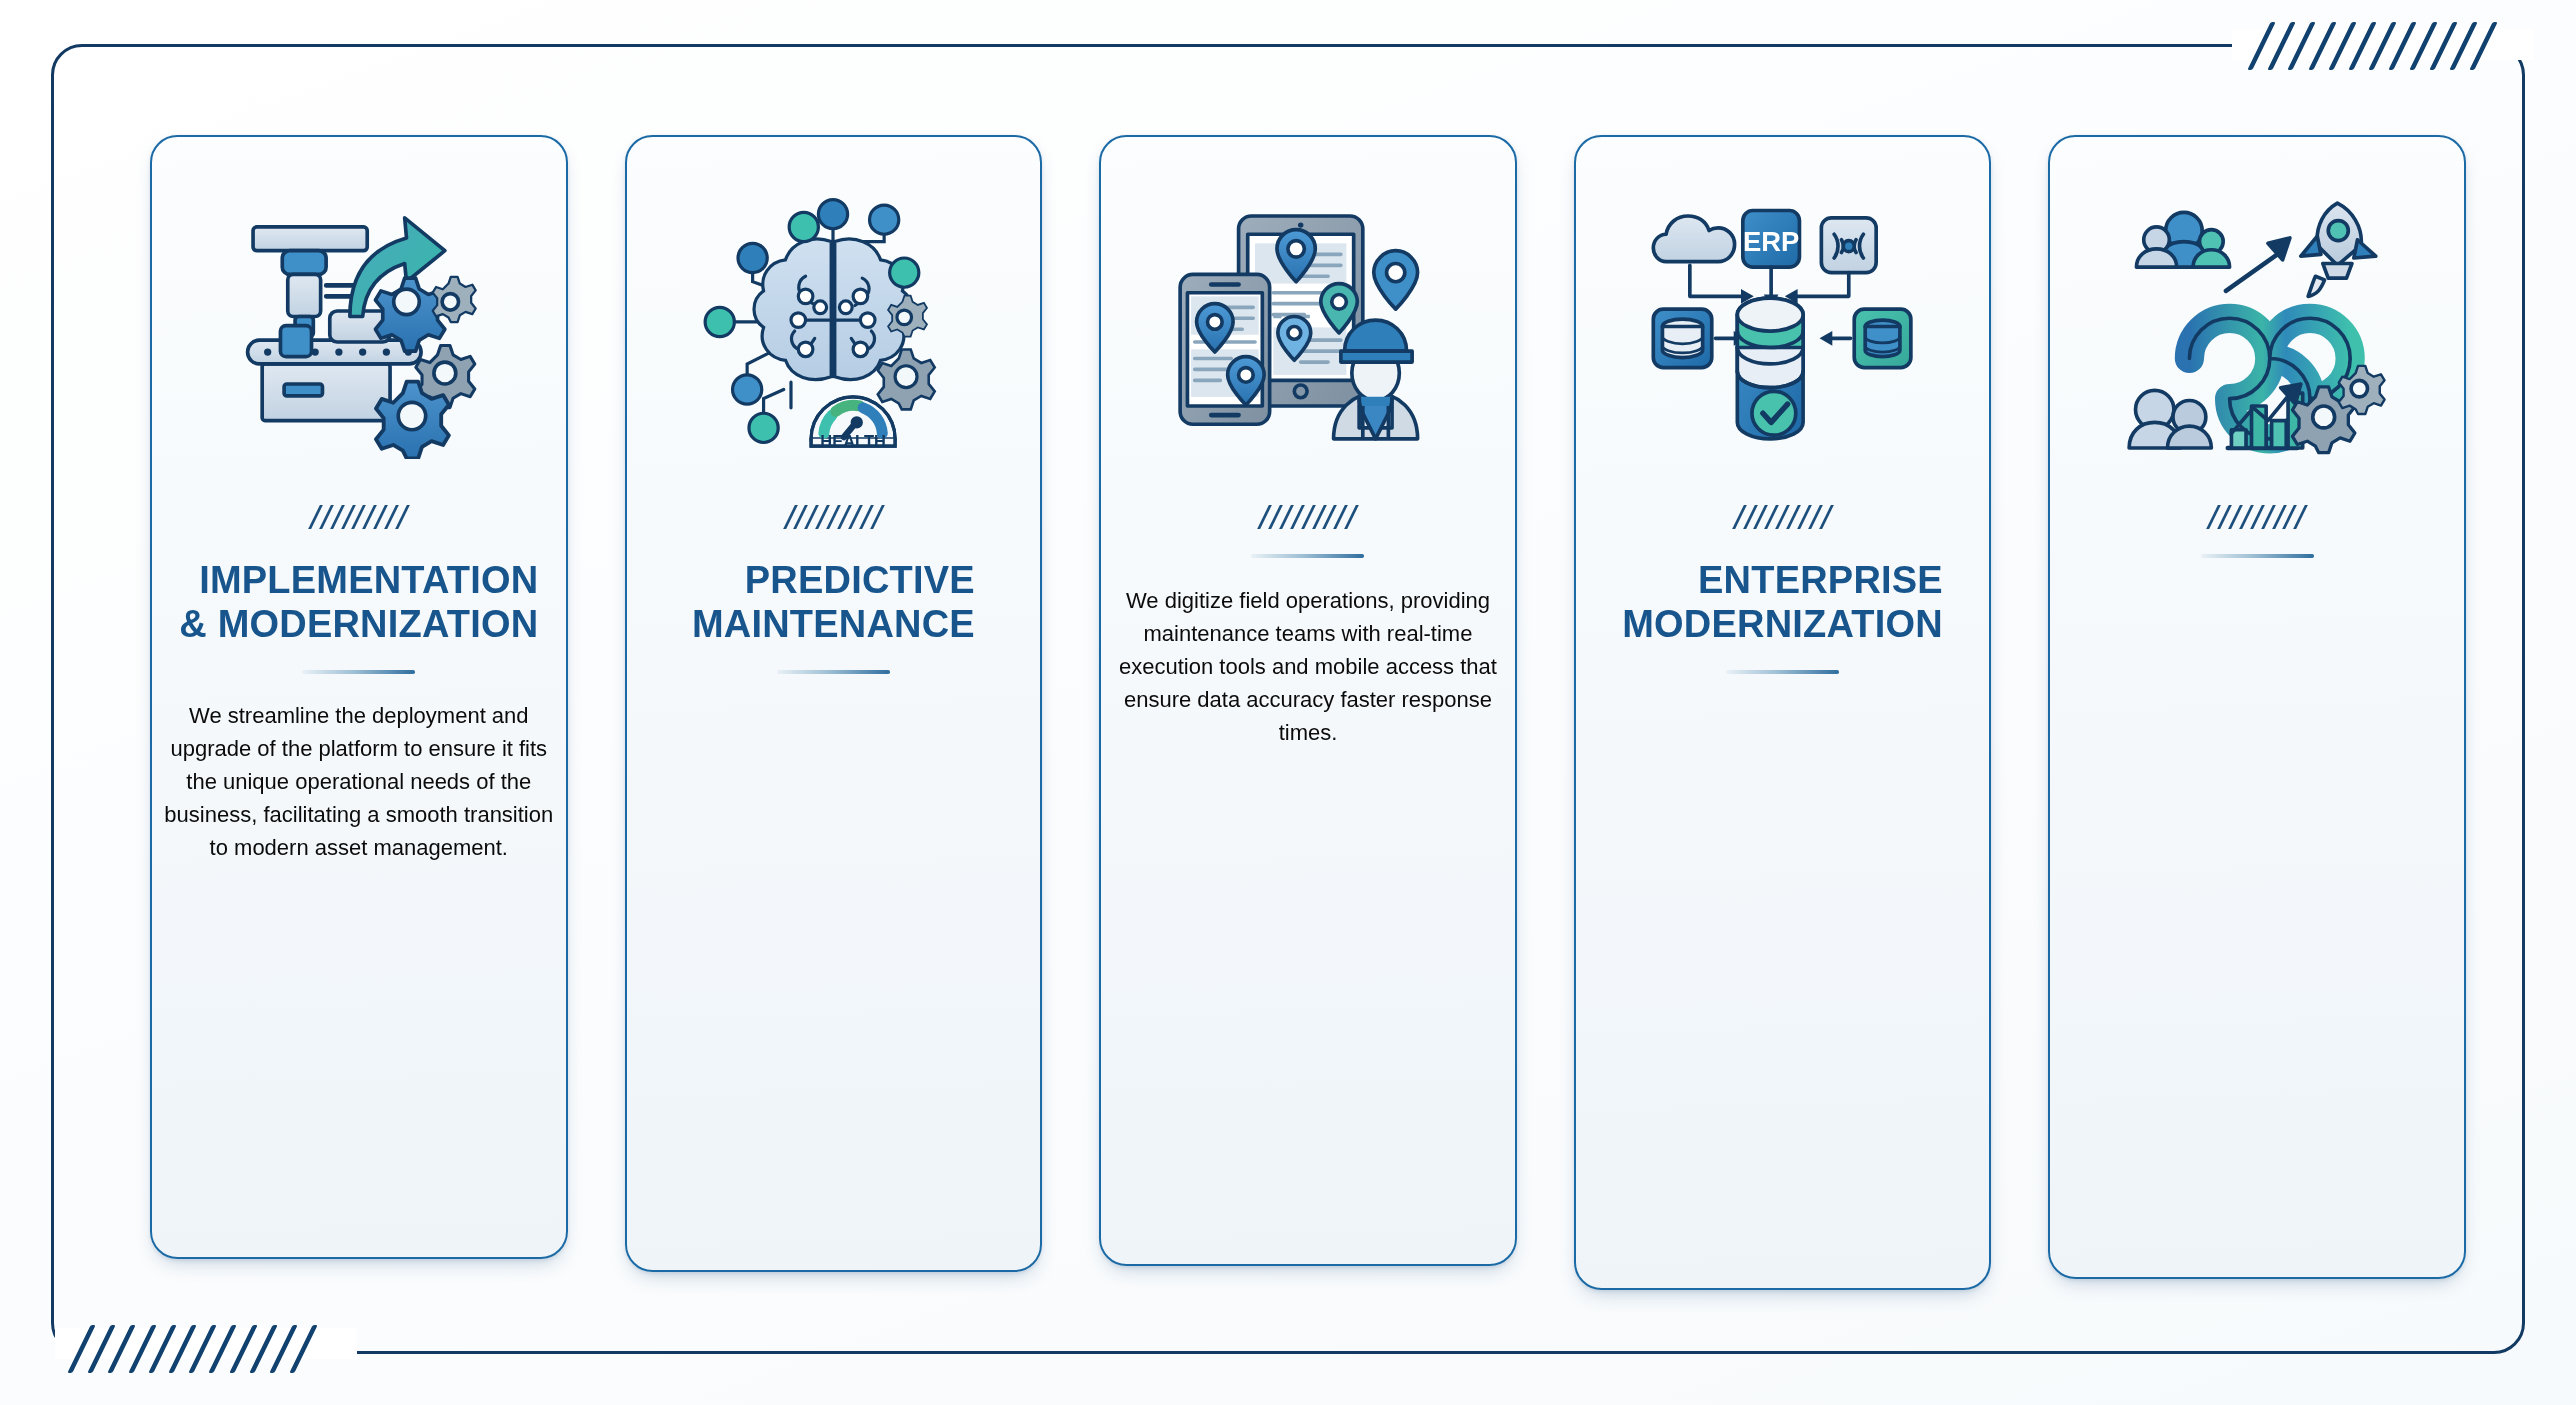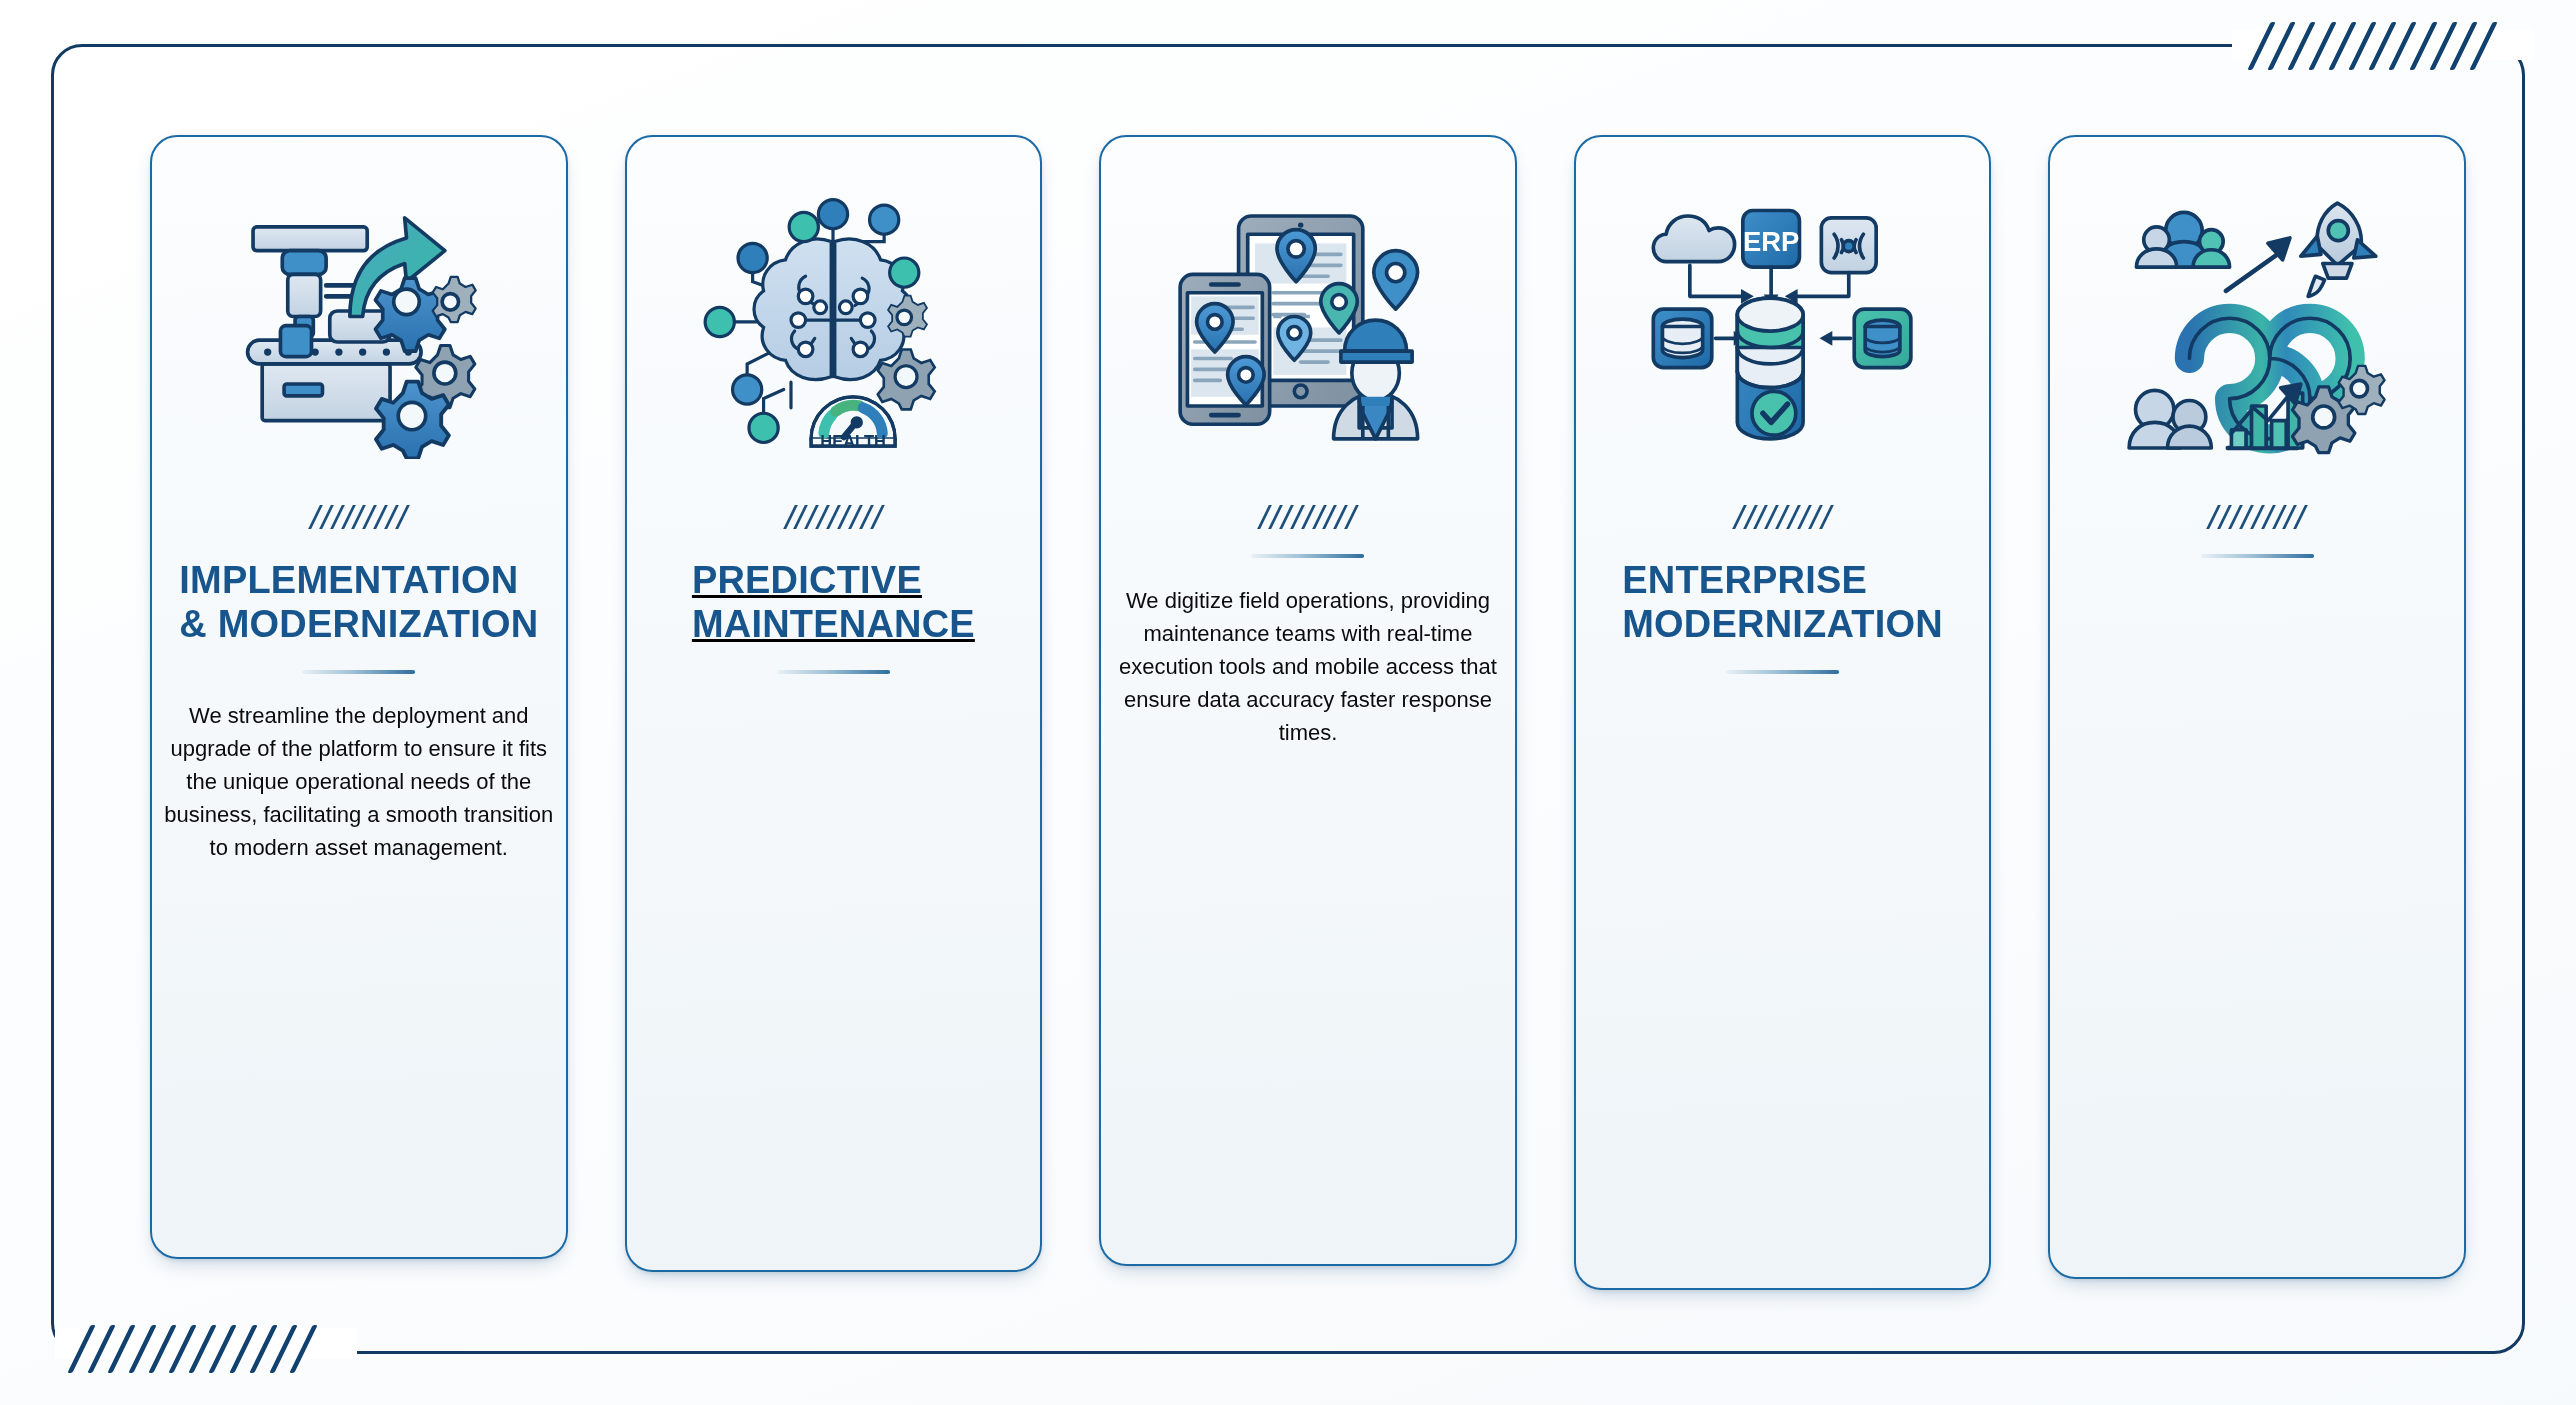--- a/index.html
+++ b/index.html
@@ -66,21 +66,21 @@
     box-shadow: 0 9.1px 20px -7.3px rgba(30,80,130,0.28),
                 0 1.8px 3.7px rgba(30,80,130,0.10);
     padding: 22px 8px 24px;
     display: flex;
     flex-direction: column;
     align-items: center;
     margin-left: 26px;
   }
   
   .card.h1 { margin-bottom: 40px; }
-  .card.h2 { margin-bottom: 27.4px; text-decoration: underline; }
+  .card.h2 { margin-bottom: 27.4px; }
   .card.h3 { margin-bottom: 33px; }
   .card.h4 { margin-bottom: 9.1px; }
   .card.h5 { margin-bottom: 20px; }
 
   
   .icon-wrap {
     width: 100%;
     height: 302px;
     display: flex;
     align-items: center;
@@ -103,21 +103,21 @@
     transform: skewX(-26deg);
   }
 
   
   .card-title {
     margin-top: 27.4px;
     color: #17558c;
     font-size: 38px;
     line-height: 1.16;
     font-weight: bold;
-    text-align: left;
+    text-align: right;
     letter-spacing: 0.2px;
     white-space: pre-line;
   }
 
   
   .divider {
     margin-top: 24px;
     width: 113px; height: 3.7px;
     border-radius: 1.8px;
     background: linear-gradient(90deg,#e9f1f6 0%,#9fc0d5 45%,#2f6e9e 100%);

